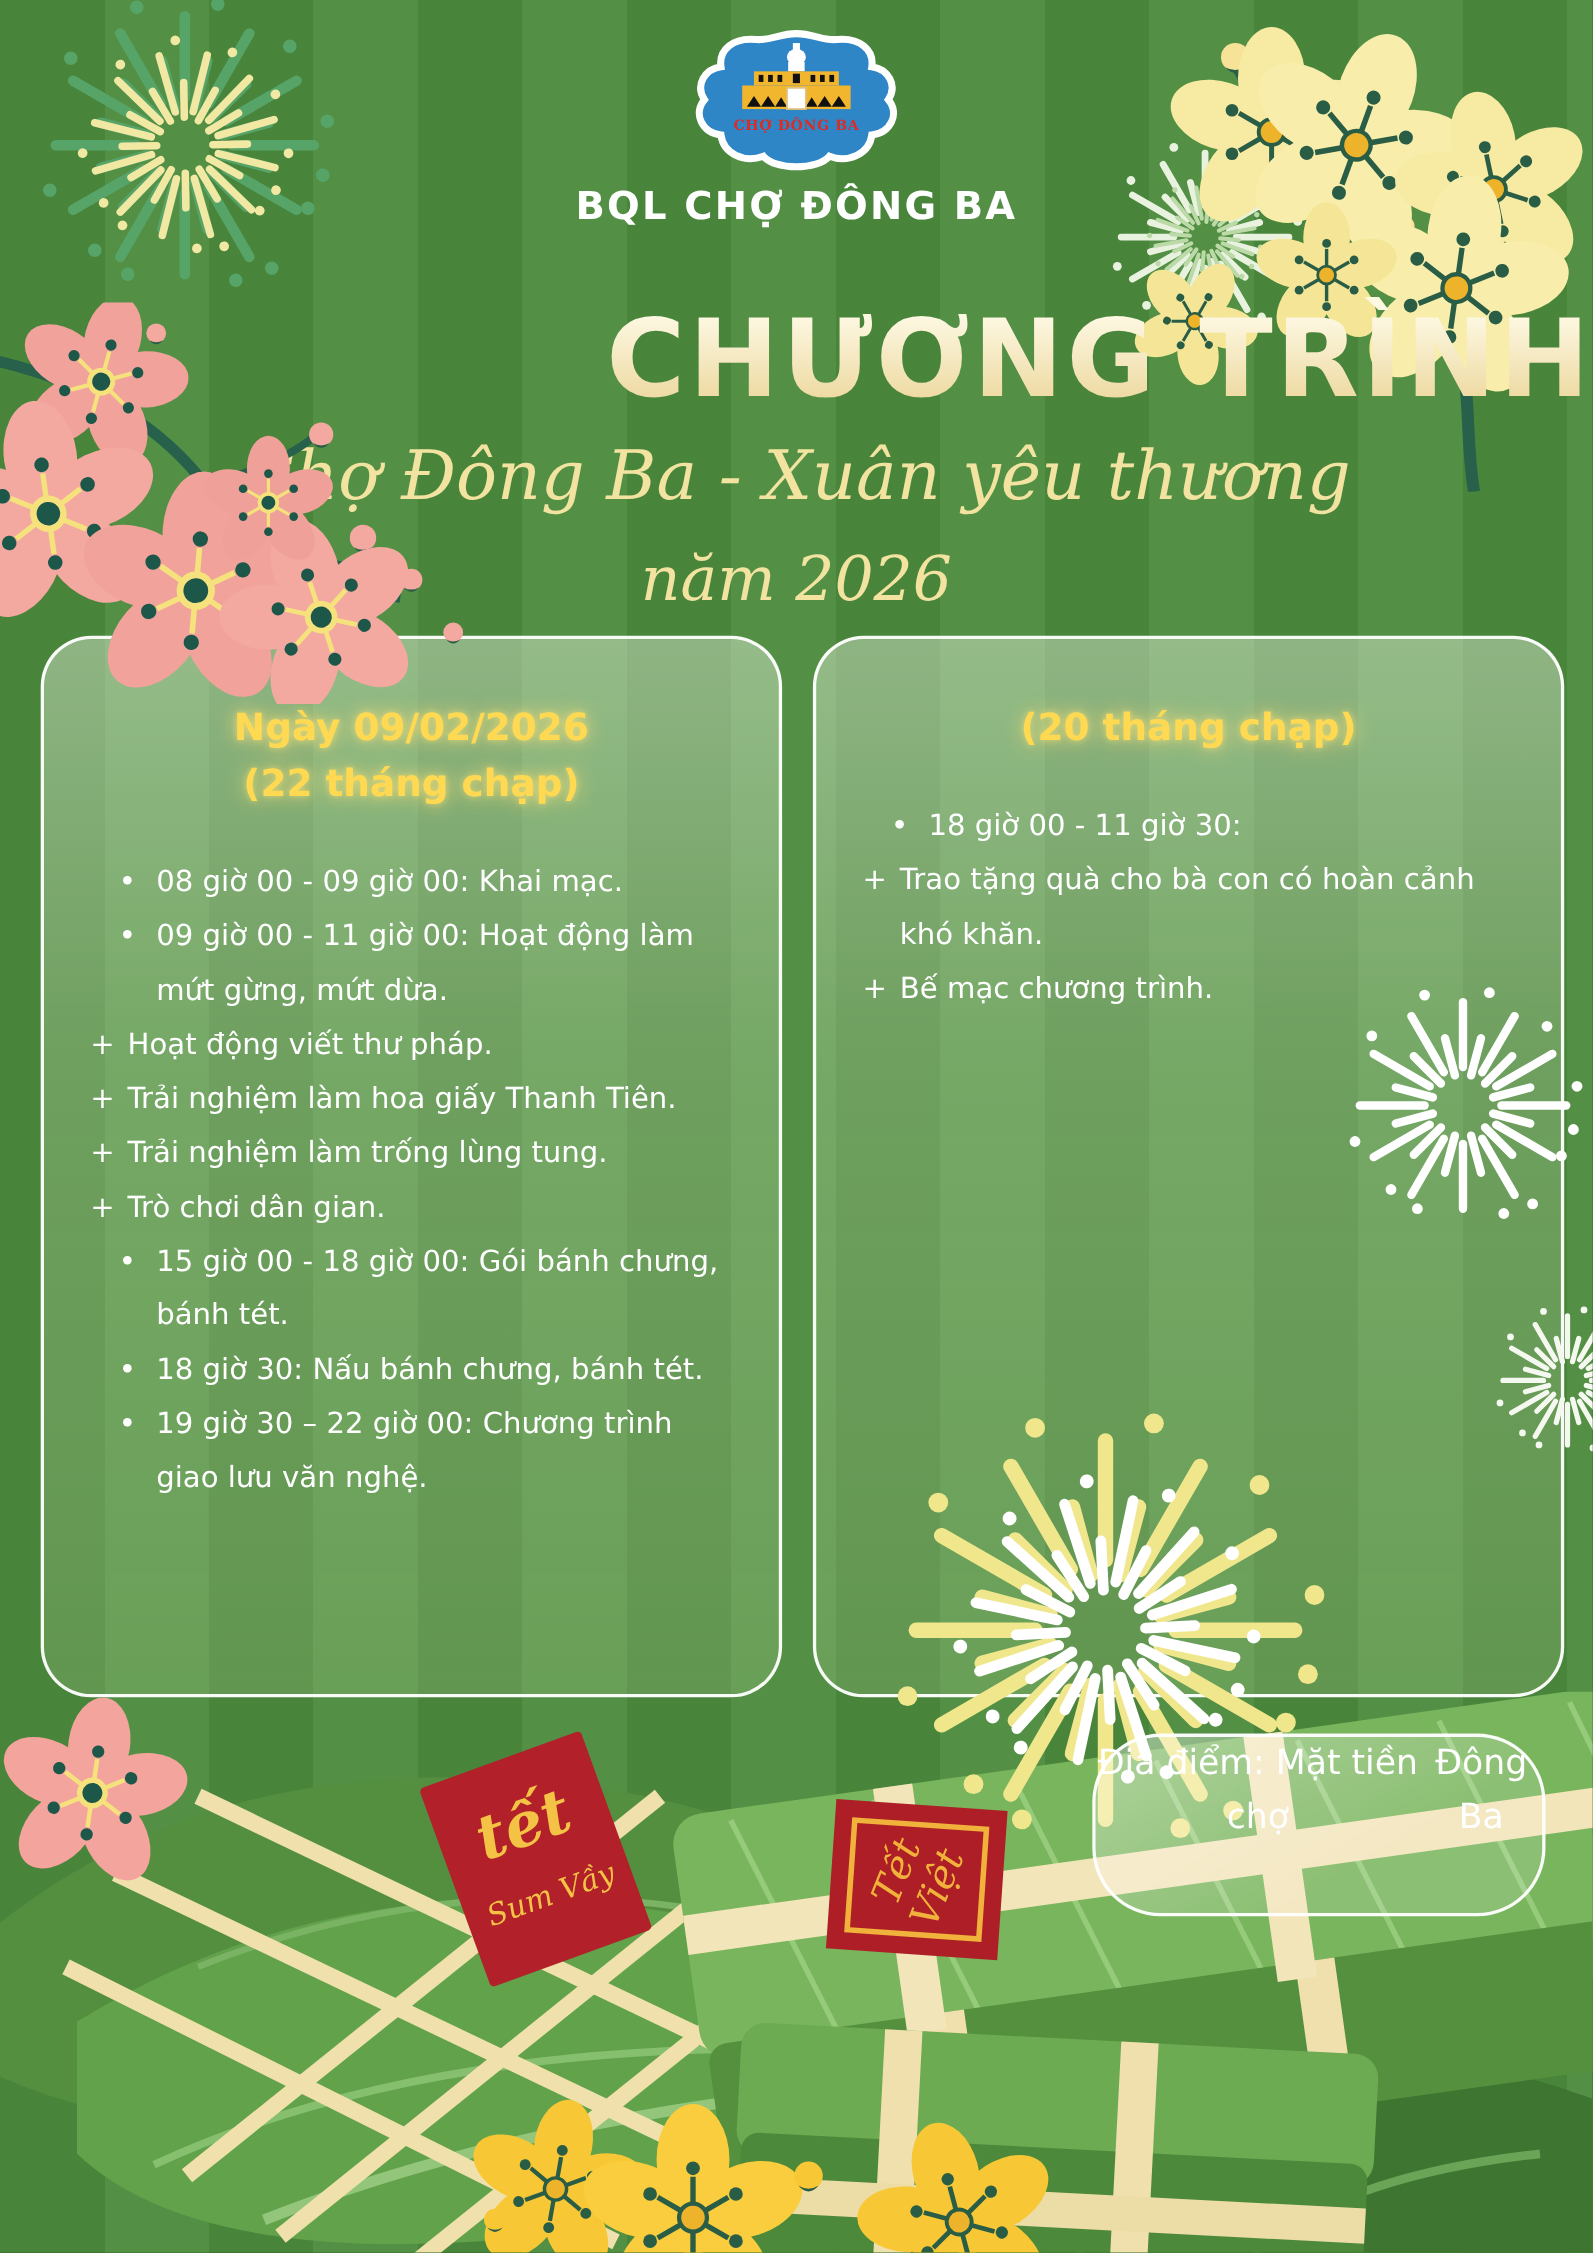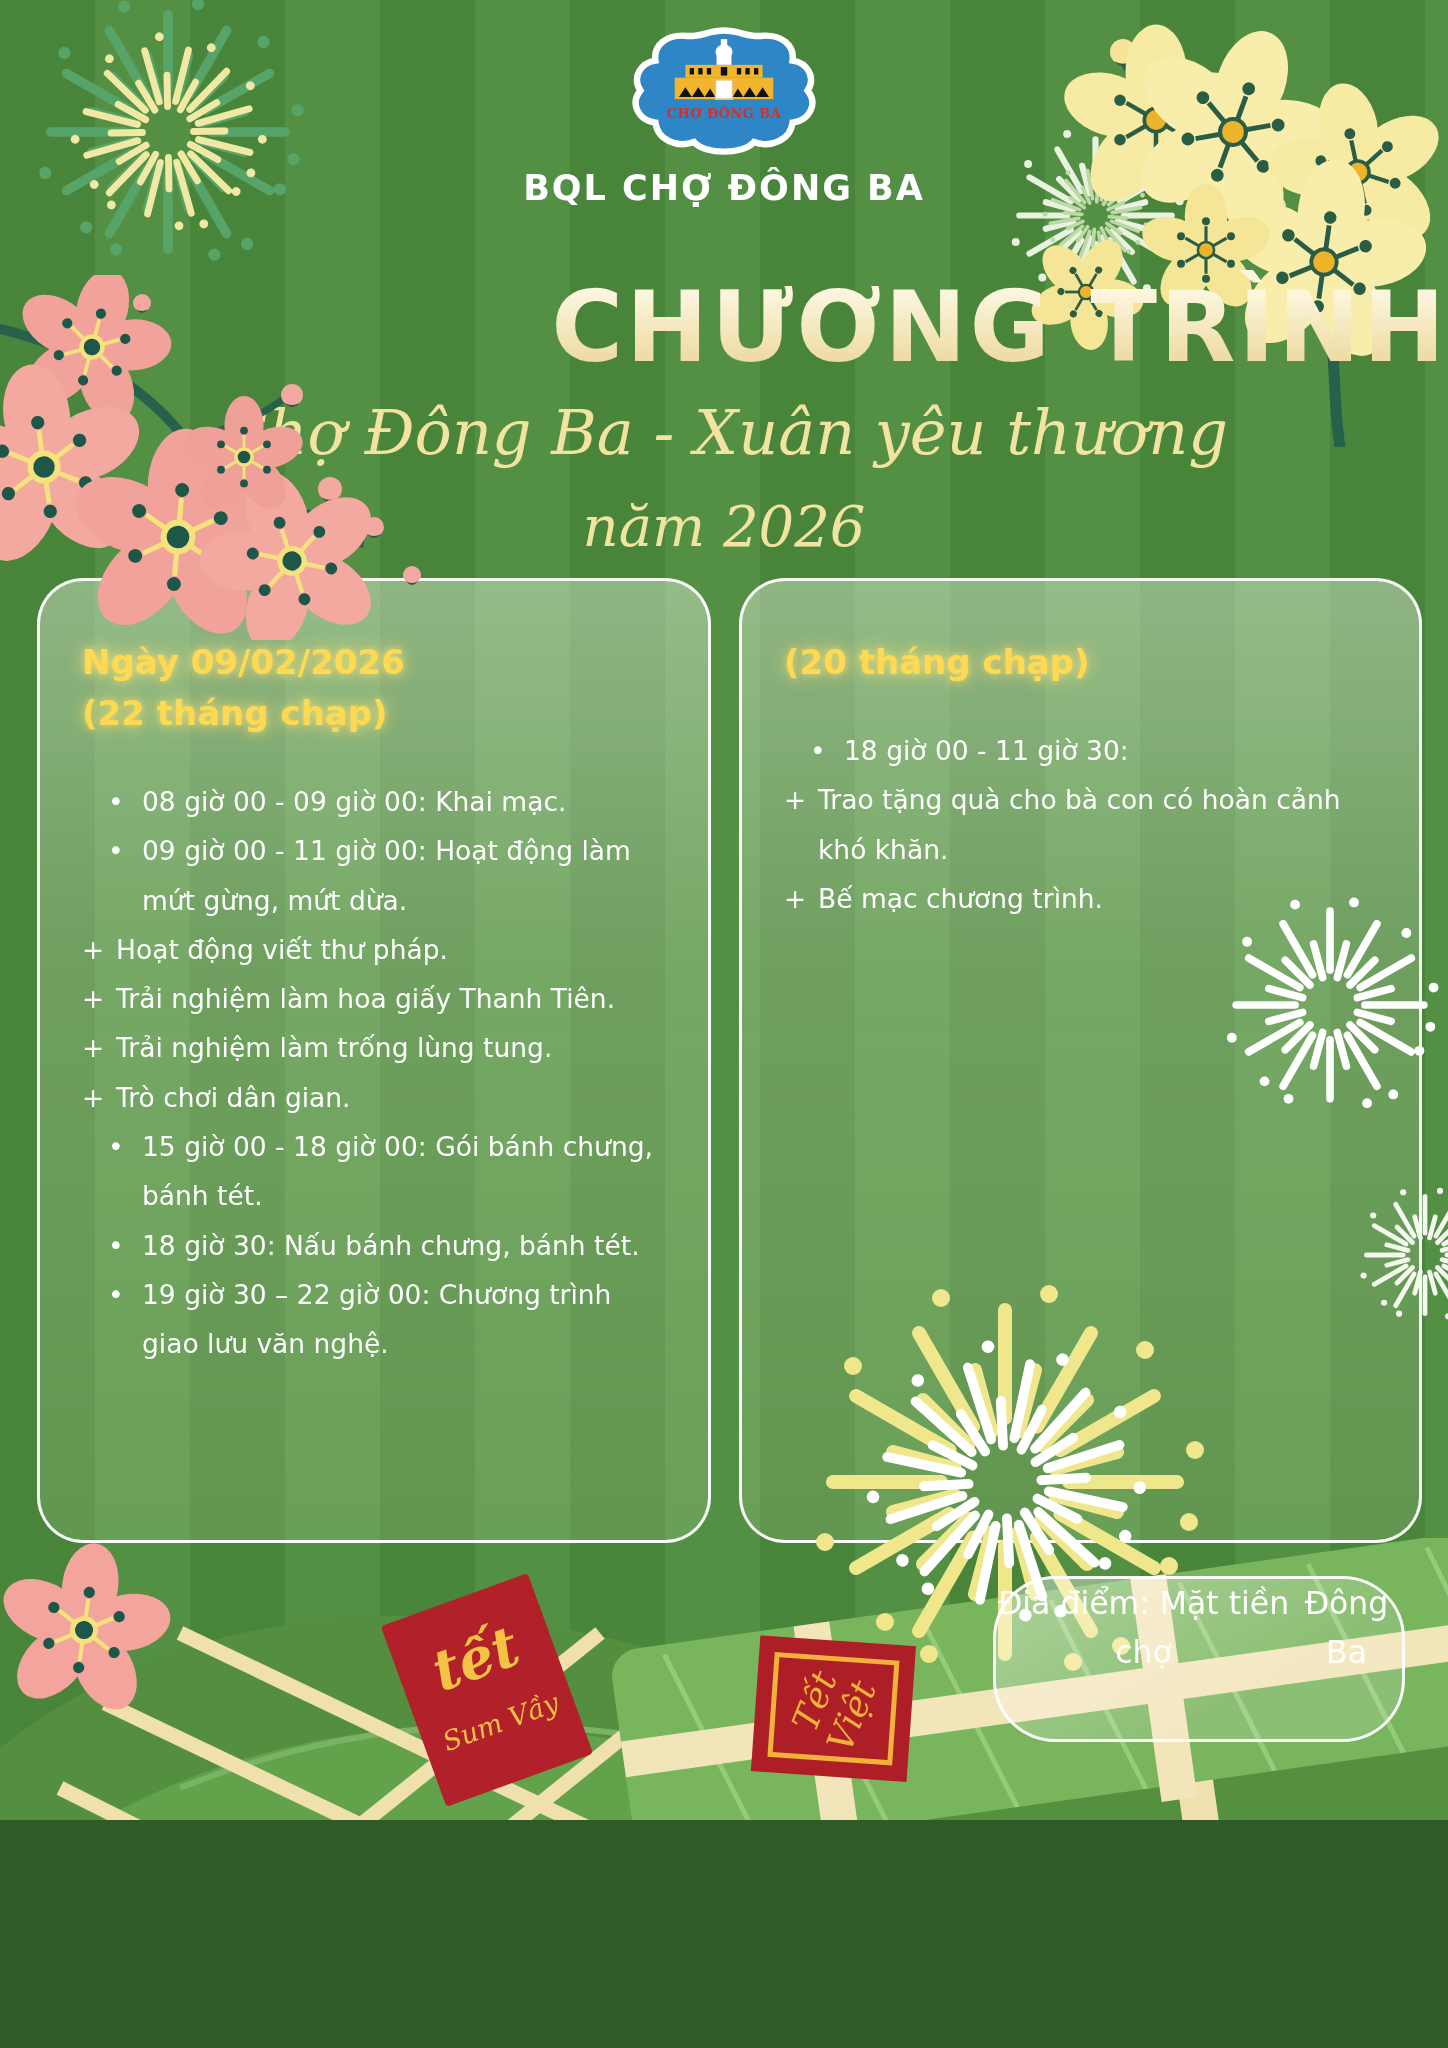--- a/index.html
+++ b/index.html
@@ -1,17 +1,17 @@
 <!DOCTYPE html>
 <html><head>
 <meta charset="utf-8">
 <style>
   *{margin:0;padding:0;box-sizing:border-box}
   body{font-family:"DejaVu Sans","Liberation Sans",sans-serif;background:#2f5c26}
-  .poster{position:relative;width:1448px;height:1820px;overflow:hidden;
+  .poster{position:relative;width:1448px;height:2048px;overflow:hidden;
     background-color:#4d8c3e;
     background-image:repeating-linear-gradient(90deg, rgba(0,0,0,.055) 0 95px, rgba(255,255,255,.035) 95px 190px);padding-left:27px;}
   .decor{position:absolute;z-index:1}
   .fw{position:absolute;z-index:1}
   .fw.over{z-index:4}
   .branch-over{z-index:4}
   
   .logo{position:absolute;left:614px;top:22px;width:220px;height:150px;z-index:2}
   .org{position:absolute;top:168px;left:0;width:100%;text-align:center;color:#ffffff;
        font-weight:bold;font-size:35px;letter-spacing:2px;z-index:2}
@@ -22,21 +22,21 @@
   .script{position:absolute;left:0;width:100%;text-align:center;z-index:2;
        font-family:"DejaVu Serif","Liberation Serif",serif;font-style:italic;color:#f2e4a0}
   .subtitle{top:396px;font-size:62px}
   .year{top:494px;font-size:56px}
   
   .panel{position:absolute;top:578px;height:965px;border:3px solid rgba(255,255,255,.95);
        border-radius:46px;z-index:2;padding:56px 42px 0 42px;
        background:linear-gradient(180deg,rgba(240,248,232,.42),rgba(212,234,192,.27) 40%,rgba(186,216,156,.22));}
   .panel.left{left:37px;width:674px}
   .panel.right{left:739px;width:683px}
-  .panel-date{color:#ffd952;font-weight:bold;font-size:34px;line-height:1.5;
+  .panel-date{text-align:center;color:#ffd952;font-weight:bold;font-size:34px;line-height:1.5;
        text-shadow:0 0 18px rgba(255,228,120,.95),0 0 6px rgba(255,228,120,.55)}
   .items{margin-top:38px;font-size:26.5px;line-height:1.86;color:#ffffff}
   .item{padding-left:34px;text-indent:-34px}
   .item .marker{display:inline-block;width:34px;text-indent:0;text-align:left}
   .item.dot{margin-left:26px}
   
   .pill{position:absolute;left:993px;top:1576px;width:412px;height:166px;z-index:6;
        border:3px solid rgba(255,255,255,.95);border-radius:62px;
        background:linear-gradient(150deg,rgba(255,255,255,.40),rgba(255,255,255,.14) 65%);
        display:flex;flex-direction:row;justify-content:center;text-align:center;

